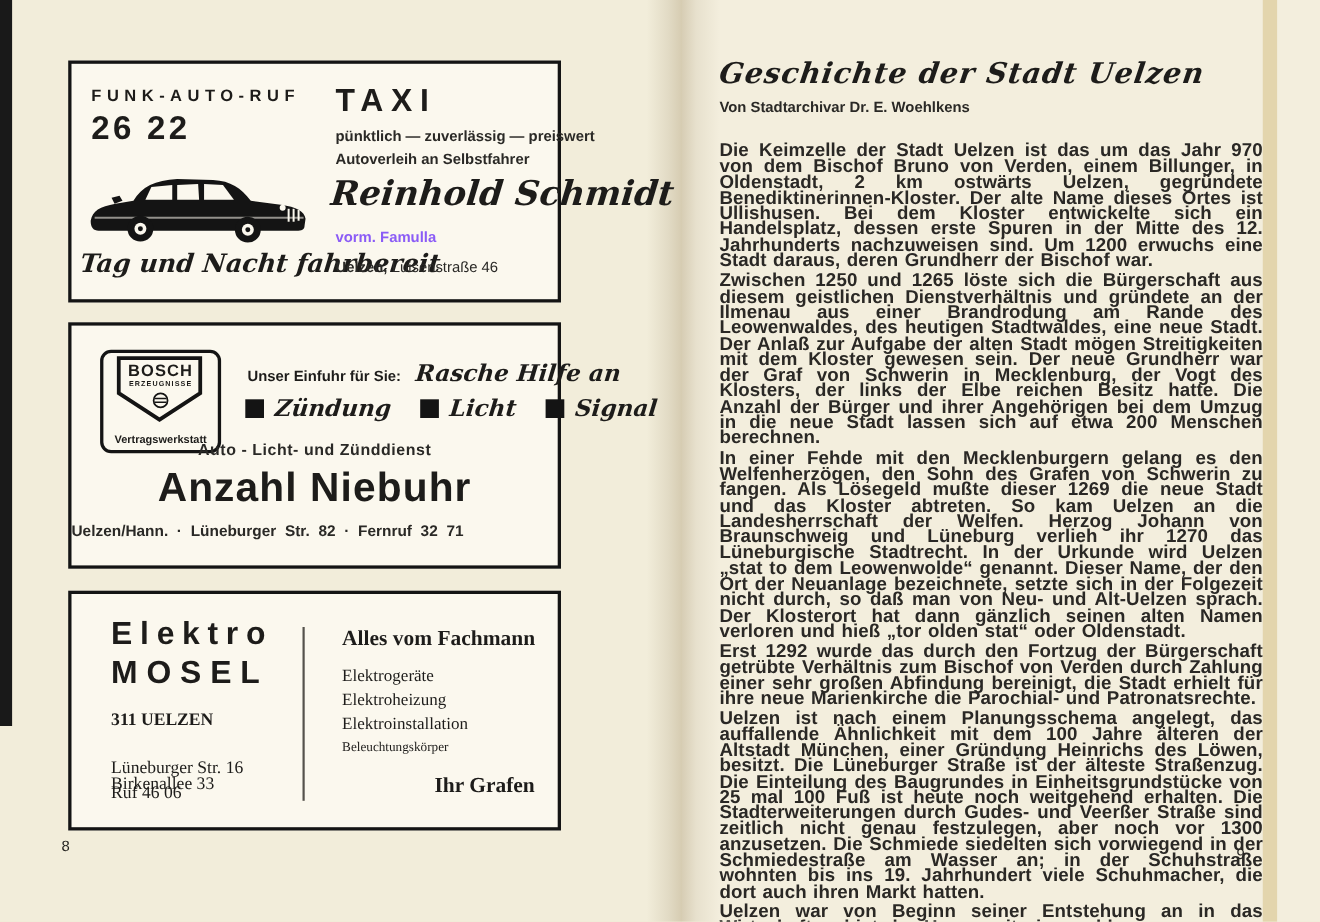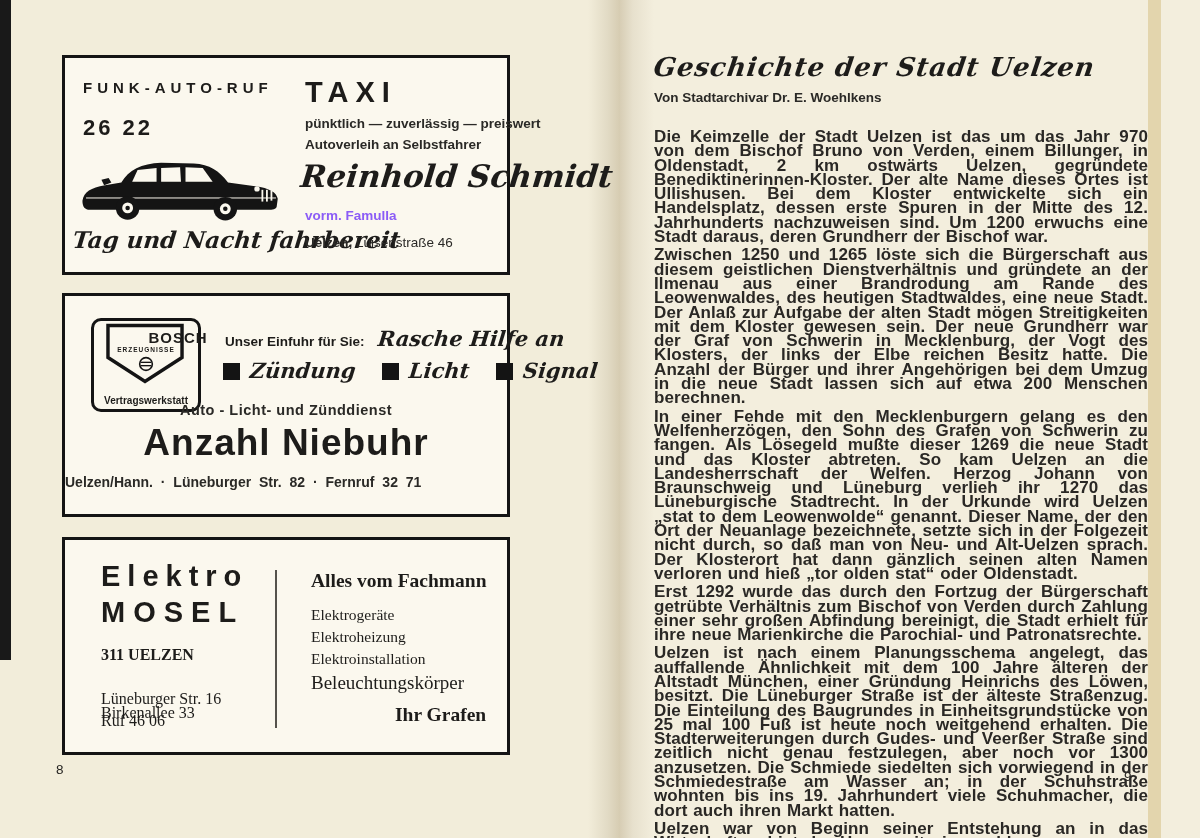--- a/index.html
+++ b/index.html
@@ -22,35 +22,35 @@
   
   .ad{position:absolute;left:62px;width:448px;background:#fbf8ee;border:3px solid #141414;box-sizing:border-box;}
   .ad1{top:55px;height:220px;}
   .ad2{top:293px;height:224px;}
   .ad3{top:537px;height:218px;}
 
   .script{font-family:"DejaVu Serif", serif;font-style:italic;font-weight:700;}
 
   
   .funk{position:absolute;left:18px;top:21px;font-weight:bold;font-size:15px;letter-spacing:5px;}
-  .phone{position:absolute;left:18px;top:57px;font-weight:bold;font-size:22px;letter-spacing:3px;}
+  .phone{position:absolute;left:18px;top:42px;font-weight:bold;font-size:30px;letter-spacing:3px;}
   .car{position:absolute;left:12px;top:84px;width:208px;height:92px;}
   .tagline{position:absolute;left:8px;top:168px;font-size:23px;transform:skewX(-6deg);white-space:nowrap;}
   .taxi-h{position:absolute;left:240px;top:18px;font-weight:bold;font-size:29px;letter-spacing:7px;}
   .taxi-line1{position:absolute;left:240px;top:58px;font-size:13.5px;font-weight:bold;color:#2a2926;white-space:nowrap;}
   .taxi-line2{position:absolute;left:240px;top:79px;font-size:13.5px;font-weight:bold;color:#2a2926;}
   .owner{position:absolute;left:236px;top:100px;font-size:31px;transform:skewX(-6deg);white-space:nowrap;}
   .vorm{position:absolute;left:240px;top:150px;font-size:13.5px;font-weight:bold;color:#8b5cf6;}
   .taxi-addr{position:absolute;left:240px;top:177px;font-size:13.5px;color:#2a2926;}
   .taxi-addr .b{font-weight:bold;}
 
   
   .bosch-box{position:absolute;left:26px;top:22px;width:104px;height:88px;border:3px solid #141414;border-radius:10px;}
   .bosch-shield{position:absolute;left:7px;top:2px;width:88px;height:62px;}
-  .bosch-word{position:absolute;left:0;top:8px;width:100%;text-align:center;font-weight:bold;font-size:15px;letter-spacing:1px;padding-left:32px;}
+  .bosch-word{position:absolute;left:0;top:8px;width:100%;text-align:center;font-weight:bold;font-size:15px;letter-spacing:1px;}
   .bosch-sub{position:absolute;left:0;top:25px;width:100%;text-align:center;font-weight:bold;font-size:6.5px;letter-spacing:1px;}
   .bosch-arm{position:absolute;left:44px;top:35px;width:16px;height:16px;}
   .bosch-foot{position:absolute;left:0;bottom:3px;width:100%;text-align:center;font-weight:bold;font-size:10px;}
   .svc-row{position:absolute;left:160px;top:30px;white-space:nowrap;}
   .svc-label{font-weight:bold;font-size:13.5px;}
   .svc-script{font-size:21px;margin-left:9px;display:inline-block;transform:skewX(-6deg);}
   .items-row{position:absolute;left:158px;top:62px;white-space:nowrap;}
   .item{display:inline-block;margin-right:22px;}
   .sq{display:inline-block;width:17px;height:17px;background:#141414;vertical-align:-2px;margin-right:10px;}
   .item .script{font-size:21px;display:inline-block;transform:skewX(-6deg);}
@@ -64,21 +64,21 @@
   .serif{font-family:"Liberation Serif", serif;}
   .mosel-city{position:absolute;left:36px;top:106px;font-weight:bold;font-size:16px;}
   .mosel-a1{position:absolute;left:36px;top:128px;font-size:16px;margin-top:36px;}
   .mosel-a2{position:absolute;left:36px;top:150px;font-size:16px;}
   .mosel-a3{position:absolute;left:36px;top:172px;font-size:16px;}
   .divider{position:absolute;left:210px;top:30px;width:2px;height:158px;background:#55524c;}
   .fach-h{position:absolute;left:246px;top:30px;font-weight:bold;font-size:19.5px;}
   .prod0{position:absolute;left:246px;top:66px;font-size:15.5px;}
   .prod1{position:absolute;left:246px;top:88px;font-size:15.5px;}
   .prod2{position:absolute;left:246px;top:110px;font-size:15.5px;}
-  .prod3{position:absolute;left:246px;top:132px;font-size:19px;}
+  .prod3{position:absolute;left:246px;top:132px;font-size:12px;}
   .vorteil{position:absolute;left:330px;top:164px;font-weight:bold;font-size:19.5px;}
 
   .pnum{position:absolute;font-size:13.5px;color:#262522;}
   .pnum-left{left:56px;top:762px;}
   .pnum-right{left:1124px;top:769px;}
 
   
   .rtitle{position:absolute;left:654px;top:52px;font-size:26px;font-weight:700;transform:skewX(-8deg);letter-spacing:1px;}
   .byline{position:absolute;left:654px;top:90px;font-size:13.5px;font-weight:bold;color:#2a2926;}
   .rtext{position:absolute;left:654px;top:130px;width:494px;}

